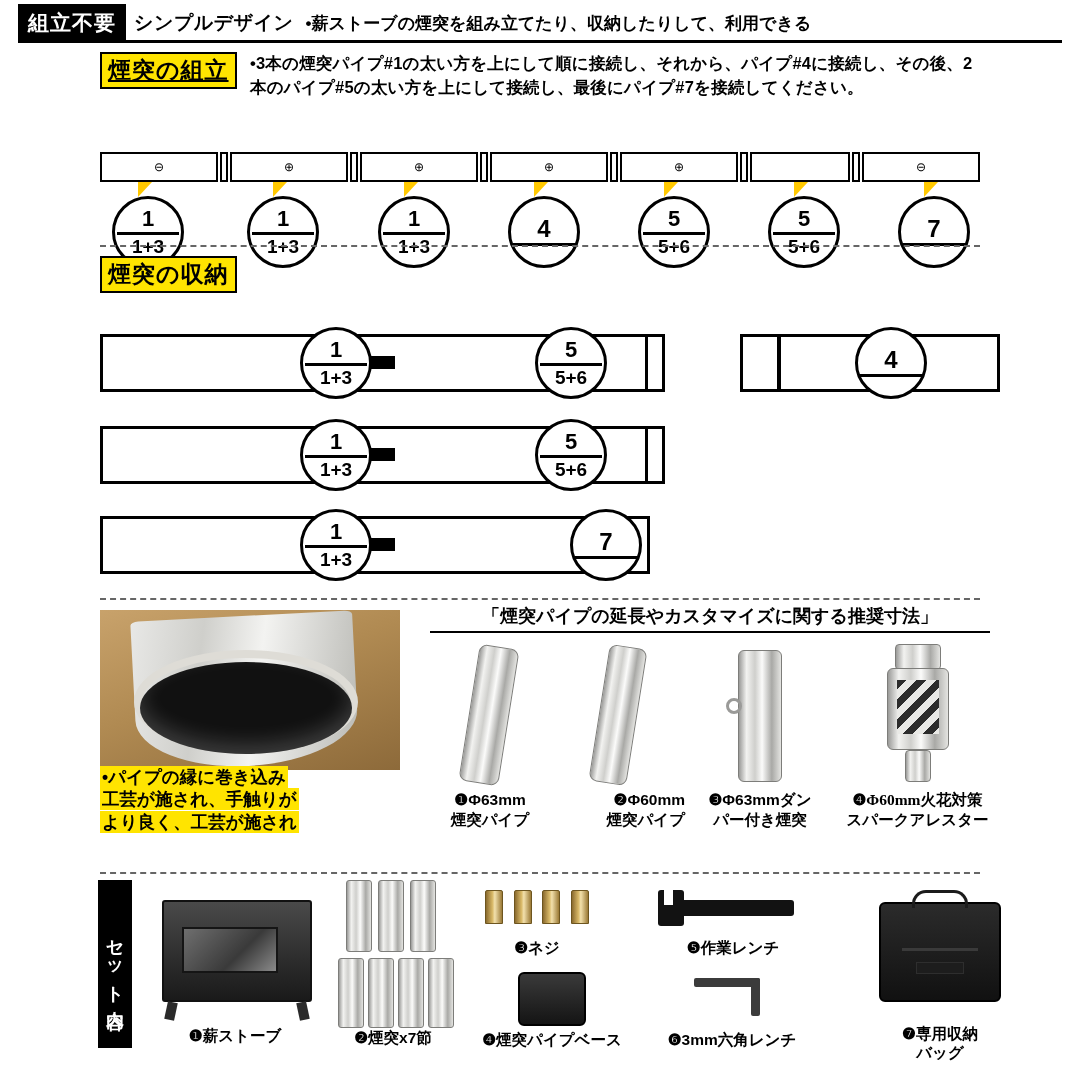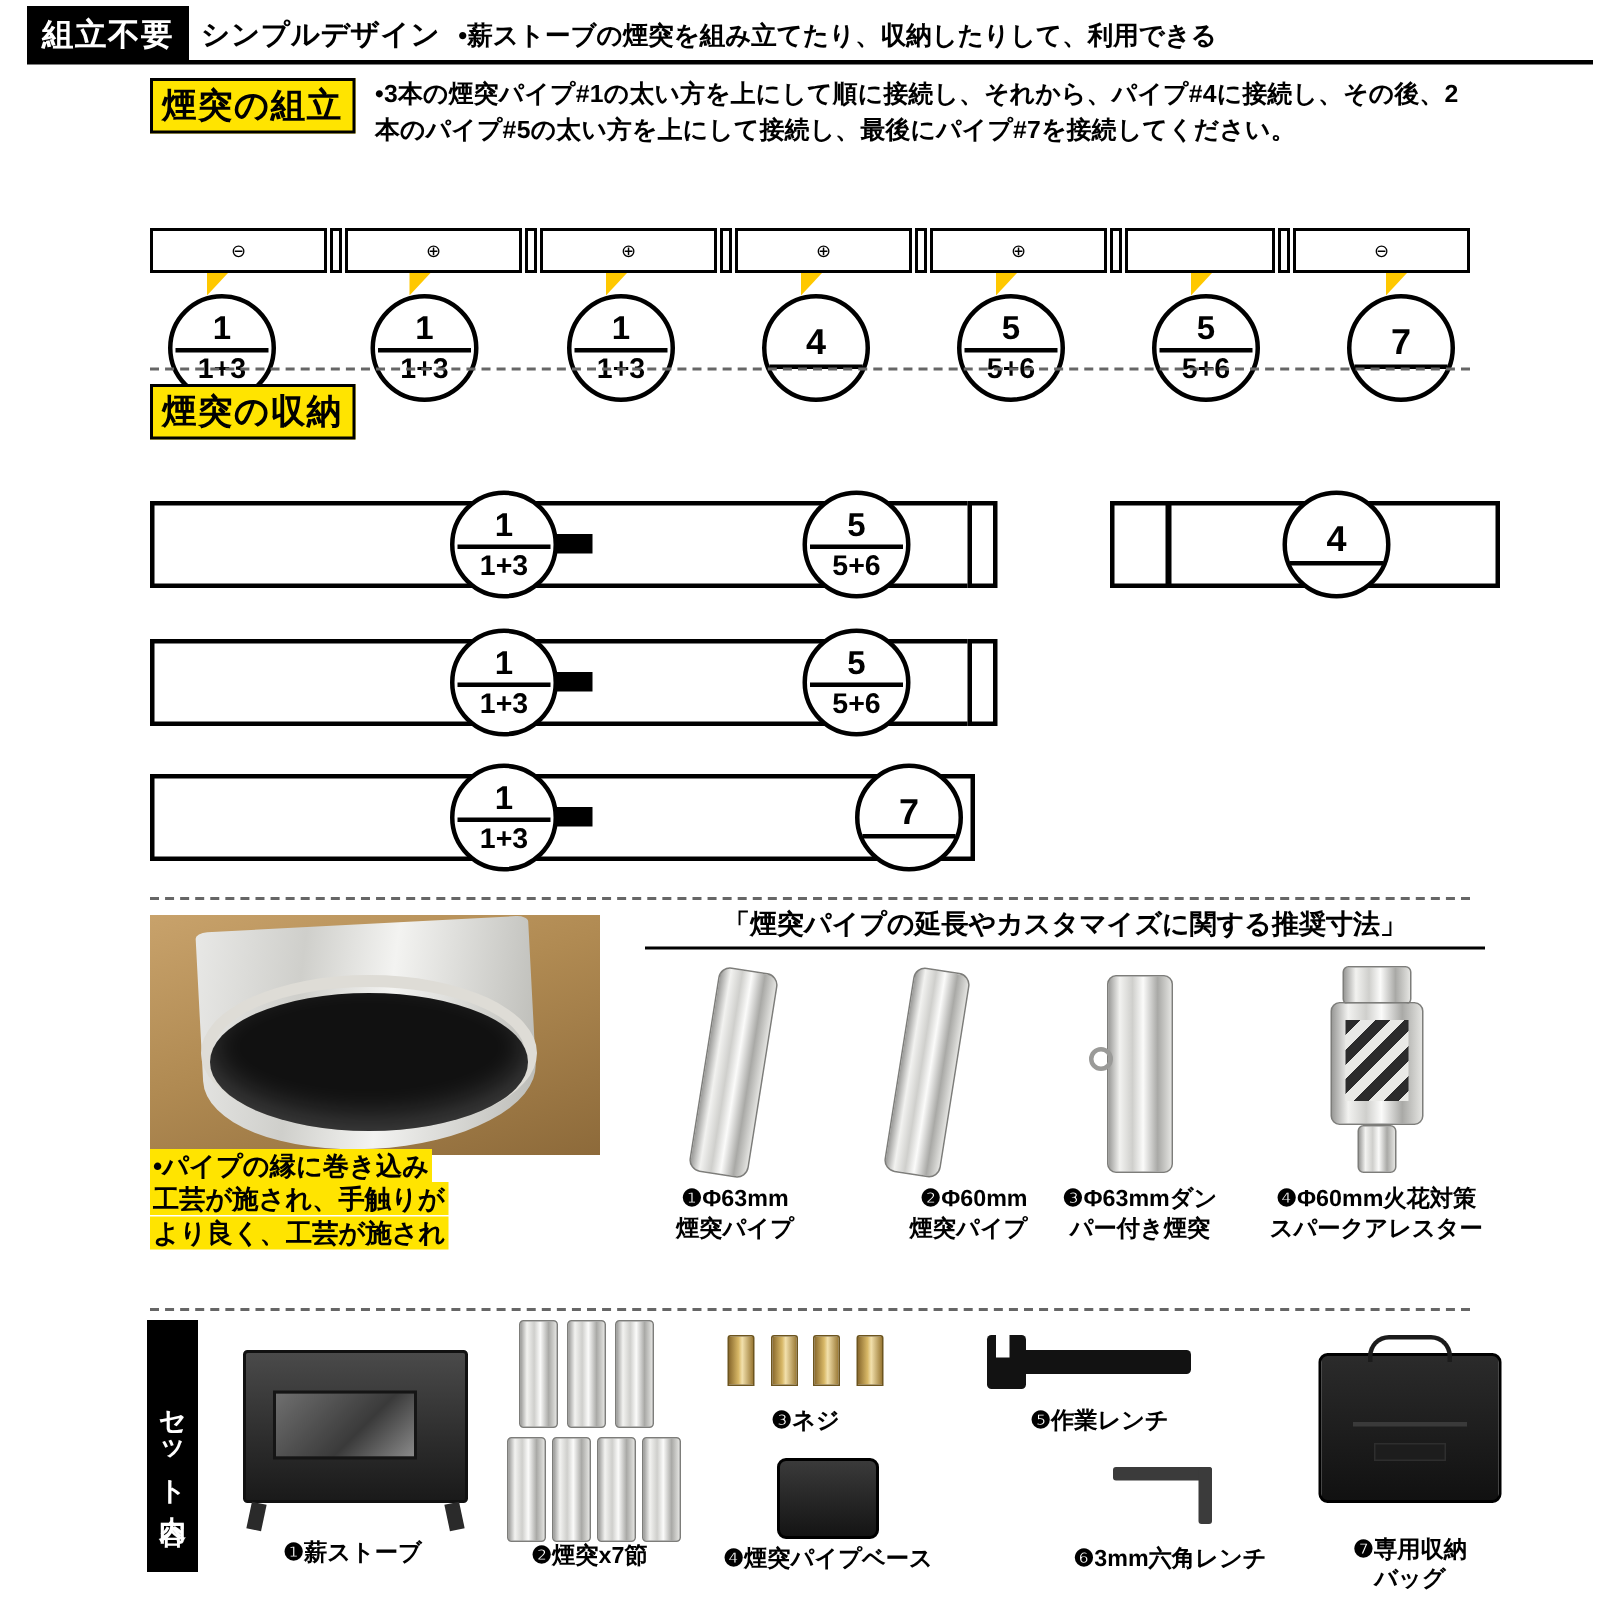--- a/index.html
+++ b/index.html
@@ -38,21 +38,21 @@
     font-weight:bold; font-size:23px; letter-spacing:1px;
     background:#ffe400; padding:2px 6px; border:2px solid #000;
     display:inline-block; line-height:1.25;
   }
   .sec-text {
     font-size:16.5px; font-weight:bold; line-height:1.45; letter-spacing:0.2px;
   }
 
   
   #assembly-block { position:absolute; left:0; top:44px; width:1080px; height:200px; }
-  #assembly-label { position:absolute; left:100px; top:8px; }
+  #assembly-label { position:absolute; left:100px; top:8px;text-decoration:underline; }
   #assembly-text { position:absolute; left:250px; top:8px; width:730px; }
 
   .pipe-row { position:absolute; left:100px; top:108px; width:880px; height:30px; }
   .pipe-seg {
     position:absolute; top:0; height:30px; border:2px solid #000; background:#fff;
   }
   .pipe-seg .joint {
     position:absolute; left:50%; top:50%; transform:translate(-50%,-50%);
     font-size:12px; line-height:1;
   }
@@ -402,21 +402,21 @@
       <div style="height:150px; position:relative;">
         <div class="metal-tube" style="position:absolute; left:48px; top:10px; width:44px; height:132px; border-radius:6px;"></div>
         <div style="position:absolute; left:36px; top:58px; width:16px; height:16px; border:3px solid #9a9a98; border-radius:50%;"></div>
       </div>
       <div class="cap">
         <span>❸</span><span>Φ63mmダン</span><br>
         <span>パー付き煙突</span>
       </div>
     </div>
 
-    <div class="prod" style="left:835px; top:42px; width:165px;">
+    <div class="prod" style="left:835px; top:42px; width:165px;font-family:Liberation Serif, serif;">
       <div style="height:150px; position:relative;">
         <div class="metal-tube" style="position:absolute; left:60px; top:4px; width:46px; height:26px; border-radius:4px;"></div>
         <div class="metal-tube" style="position:absolute; left:52px; top:28px; width:62px; height:82px; border-radius:6px;"></div>
         <div style="position:absolute; left:62px; top:40px; width:42px; height:54px; background:repeating-linear-gradient(135deg,#2c2c2c 0 7px,#e9e9e6 7px 14px);"></div>
         <div class="metal-tube" style="position:absolute; left:70px; top:110px; width:26px; height:32px; border-radius:4px;"></div>
       </div>
       <div class="cap">
         <span>❹</span><span>Φ60mm火花対策</span><br>
         <span>スパークアレスター</span>
       </div>
@@ -480,21 +480,21 @@
       <div style="height:56px; position:relative;">
         <div class="wrench-blk" style="position:absolute; left:16px; top:18px; width:130px; height:16px;"></div>
         <div class="wrench-blk" style="position:absolute; left:10px; top:8px; width:26px; height:36px;"></div>
         <div style="position:absolute; left:16px; top:8px; width:9px; height:15px; background:#fff;"></div>
       </div>
       <div class="cap">
         <span>❺</span><span>作業レンチ</span>
       </div>
     </div>
 
-    <div class="set-item" style="left:680px; top:96px; width:200px;">
+    <div class="set-item" style="left:632px; top:96px; width:200px;">
       <div style="height:62px; position:relative;">
         <div class="hexkey" style="position:absolute; left:62px; top:10px; width:70px; height:44px;">
           <div class="h1"></div>
             <div class="h2"></div>
         </div>
       </div>
       <div class="cap">
         <span>❻</span><span>3mm六角レンチ</span>
       </div>
     </div>

